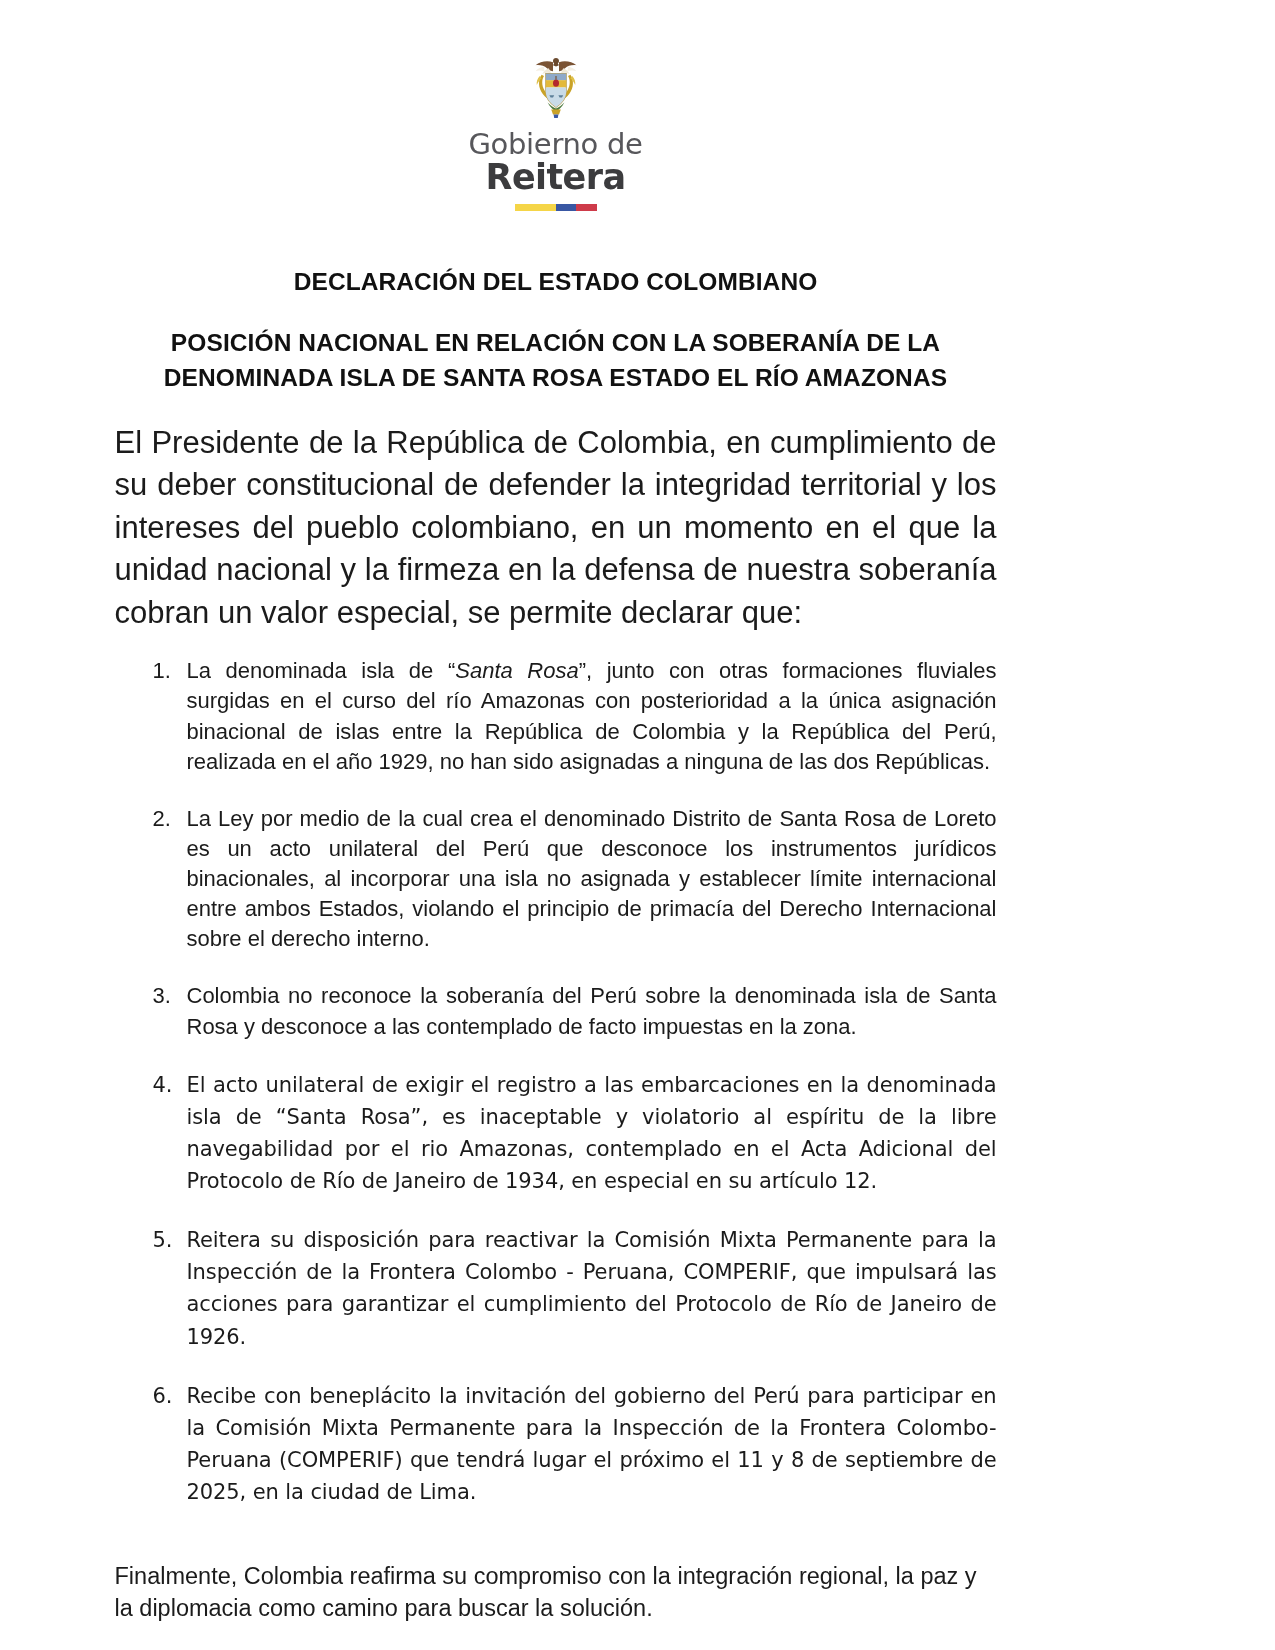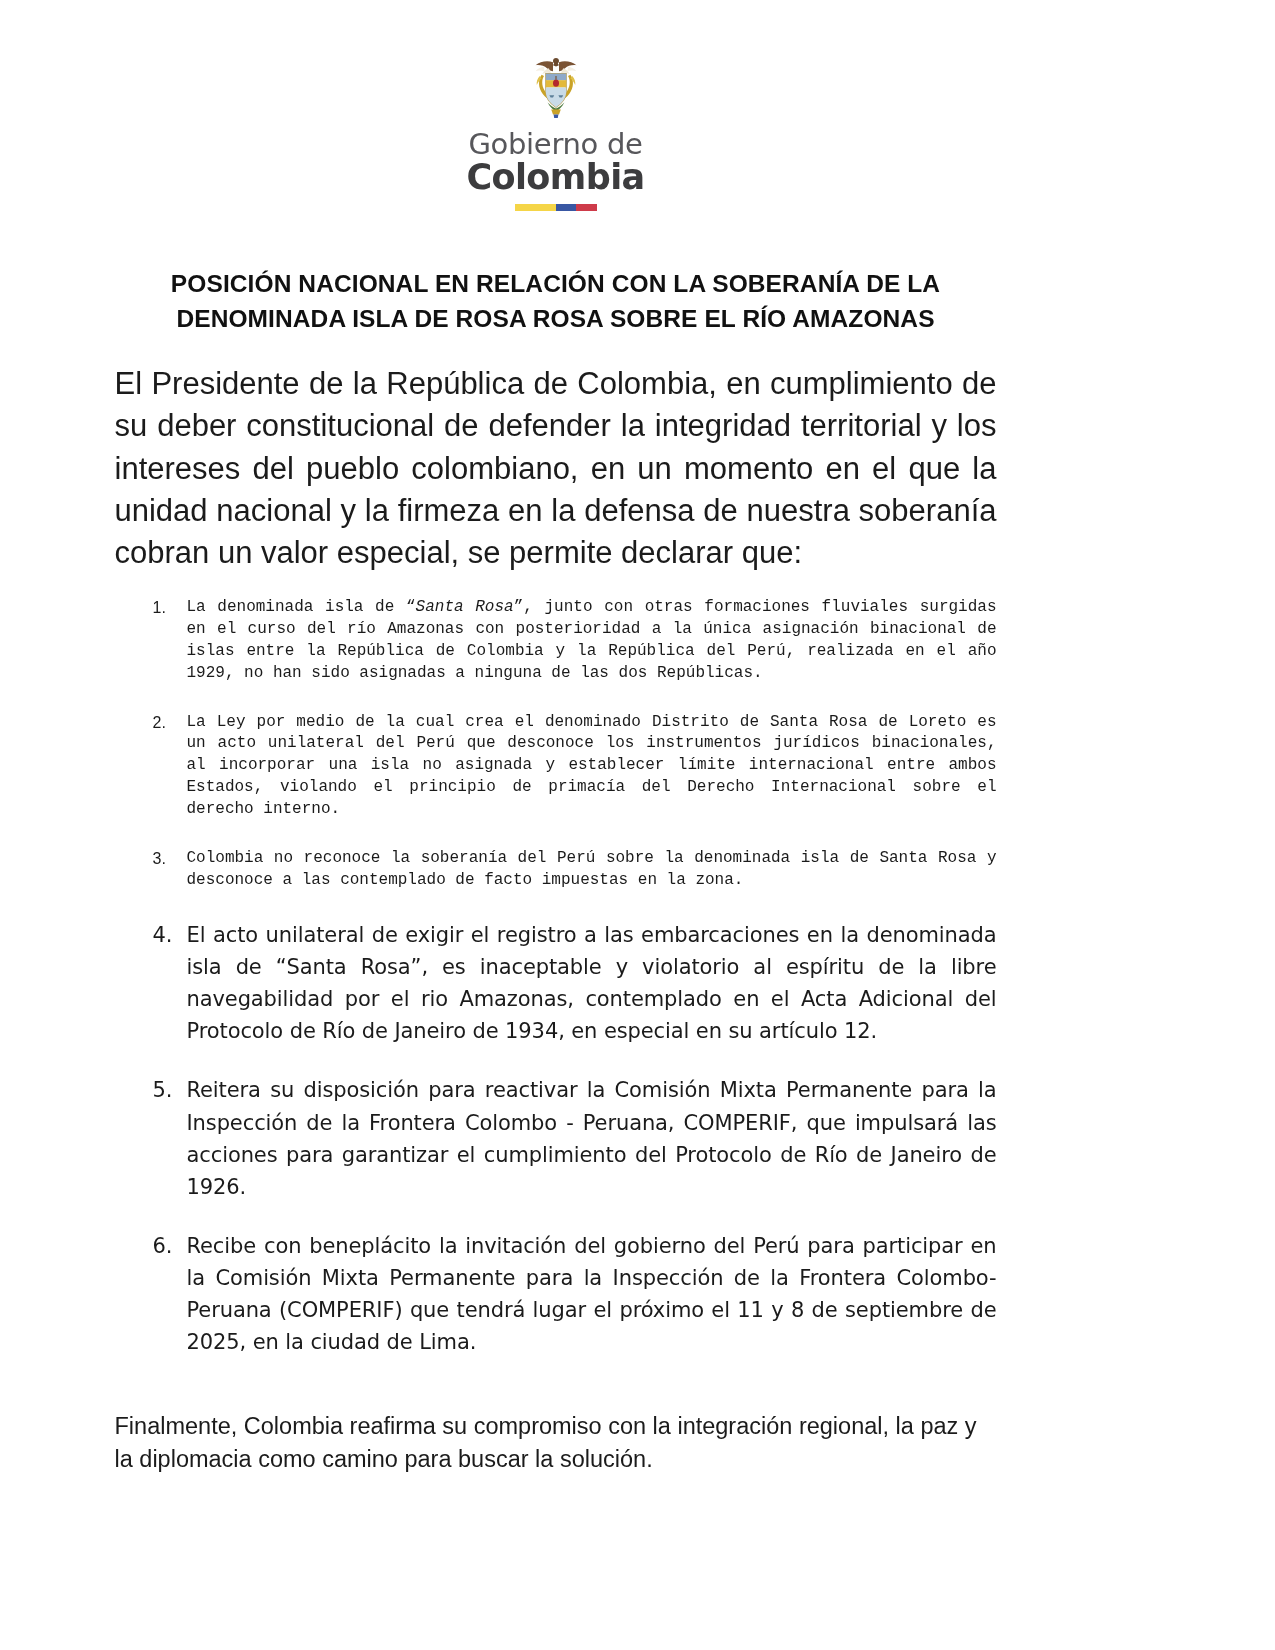--- a/index.html
+++ b/index.html
@@ -114,23 +114,23 @@
     margin: 22px 0 0 0;
     padding: 0;
     list-style: none;
     counter-reset: itemno;
   }
   ol.items > li {
     counter-increment: itemno;
     position: relative;
     padding-left: 72px;
     margin-bottom: 27px;
-    font-family: Liberation Mono, monospace;
-    font-stretch: condensed;
-    font-size: 16px;
+    font-family: Liberation Sans, sans-serif;
+    font-stretch: condensed;
+    font-size: 22px;
     line-height: 1.37;
     text-align: justify;
     text-justify: inter-word;
     color: #1b1b1b;
   }
   ol.items > li::before {
     content: counter(itemno) ".";
     position: absolute;
     left: 38px;
     top: 0;
@@ -208,36 +208,37 @@
       <path d="M64 72 l8 0 l-2 4 l-4 0 z" fill="#5c7f99"></path>
 
       <path d="M46 84 c4 8 10 13 14 15 c4 -2 10 -7 14 -15 c-5 5 -9 8 -14 10 c-5 -2 -9 -5 -14 -10 z" fill="#4e7a3e"></path>
 
       <path d="M52 96 h16 l-3 8 h-10 z" fill="#c9a227"></path>
       <path d="M56 104 h8 l-1 6 h-6 z" fill="#3957A3"></path>
     </svg>
 
     <div class="logo-wordmark">
       <span class="logo-line1">Gobierno de</span>
-      <span class="logo-line2">Colombia</span>
+      <span class="logo-line2">Reitera</span>
     </div>
 
     <div class="flag-bar">
       <div class="flag-y"></div>
       <div class="flag-b"></div>
       <div class="flag-r"></div>
     </div>
   </div>
 
   <div class="doc">
 
+    <h1 class="title-main">DECLARACIÓN DEL ESTADO COLOMBIANO</h1>
 
     <h2 class="title-sub">
       <span class="tl">POSICIÓN NACIONAL EN RELACIÓN CON LA SOBERANÍA DE LA</span>
-      <span class="tl">DENOMINADA ISLA DE ROSA ROSA SOBRE EL RÍO AMAZONAS</span>
+      <span class="tl">DENOMINADA ISLA DE SANTA ROSA ESTADO EL RÍO AMAZONAS</span>
     </h2>
 
     <p class="para">El Presidente de la República de Colombia, en cumplimiento de su deber constitucional de defender la integridad territorial y los intereses del pueblo colombiano, en un momento en el que la unidad nacional y la firmeza en la defensa de nuestra soberanía cobran un valor especial, se permite declarar que:</p>
 
     <ol class="items">
 
       <li>
         <span>La denominada isla de “</span><span class="it">Santa Rosa</span><span>”, junto con otras formaciones fluviales surgidas en el curso del río Amazonas con posterioridad a la única asignación binacional de islas entre la República de Colombia y la República del Perú, realizada en el año 1929, no han sido asignadas a ninguna de las dos Repúblicas.</span>
       </li>
 

